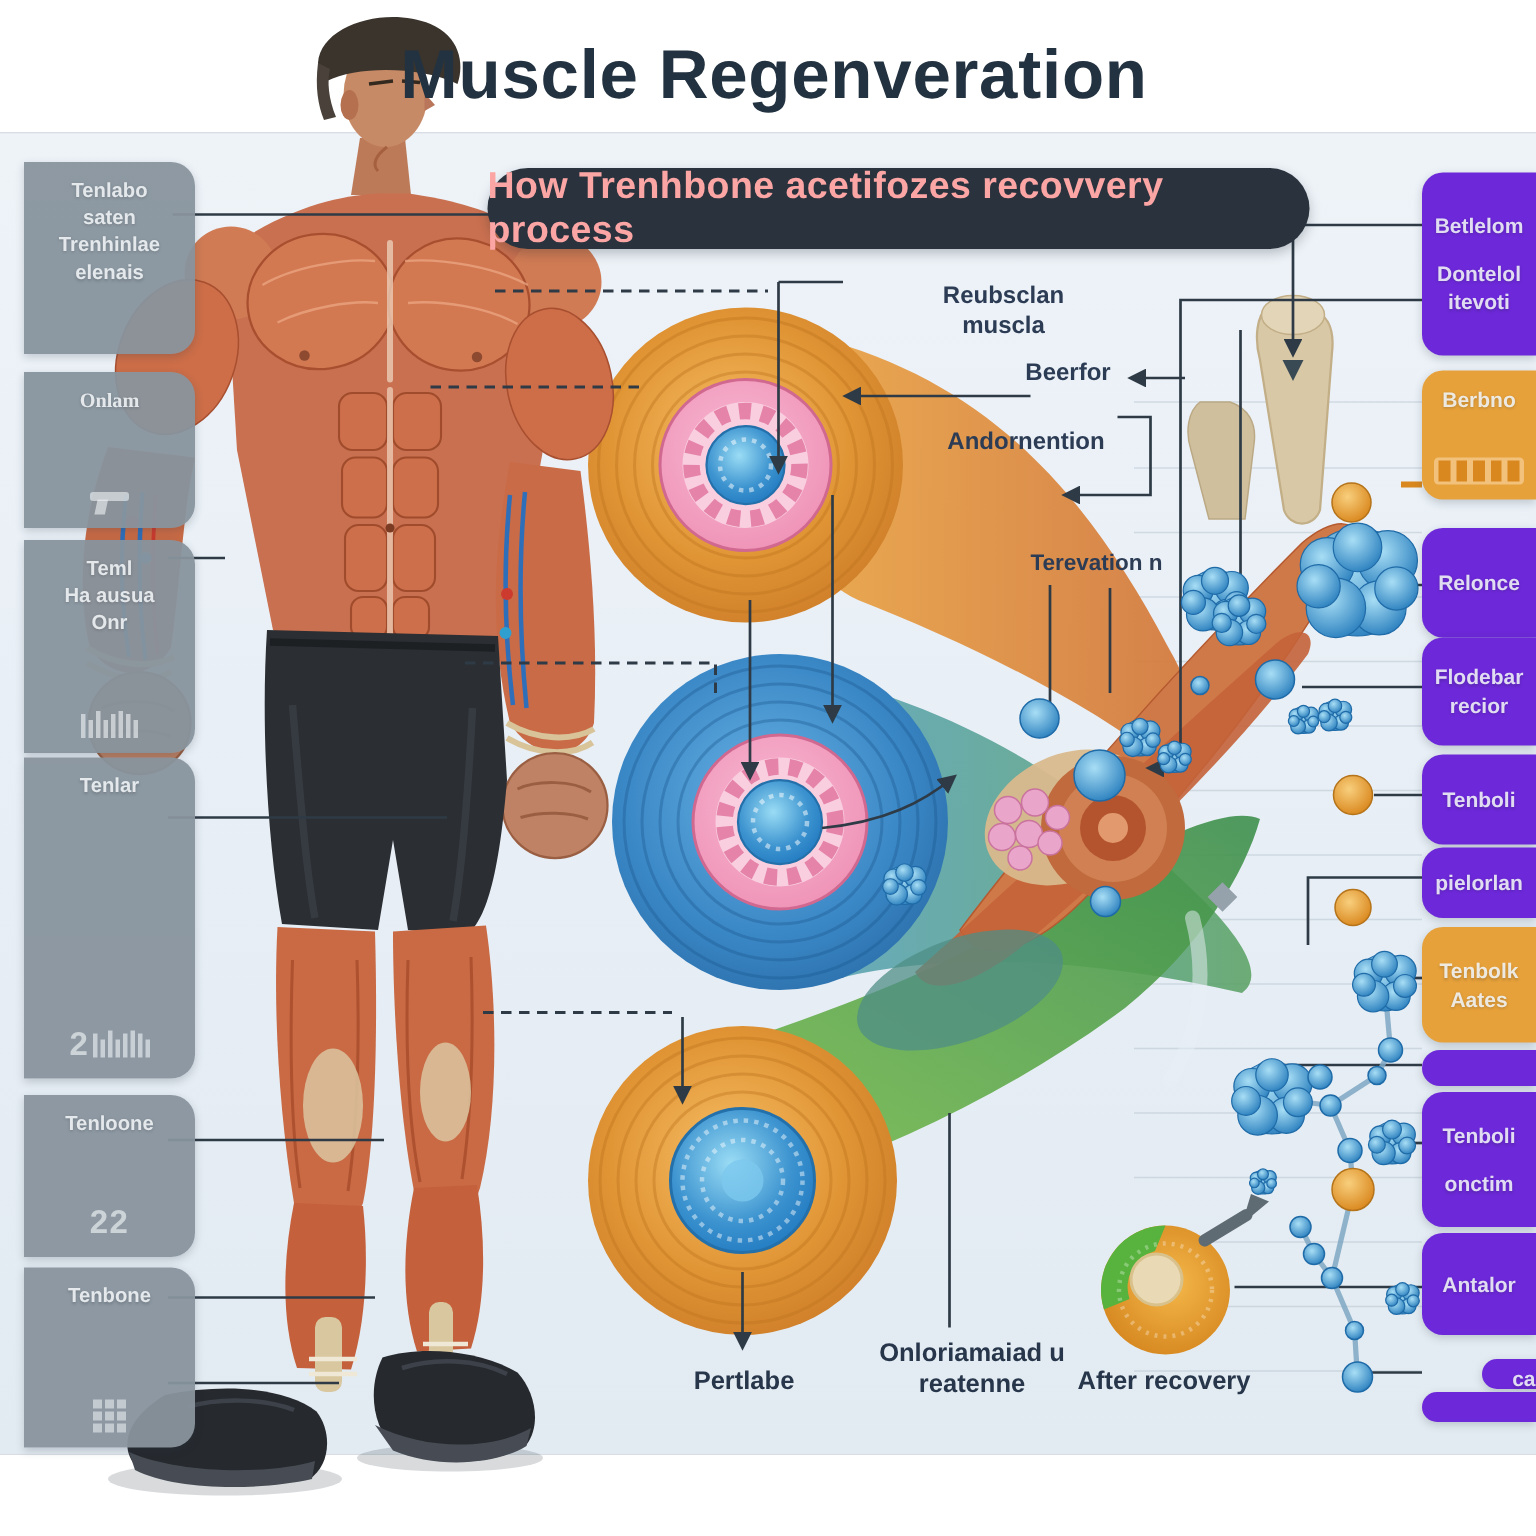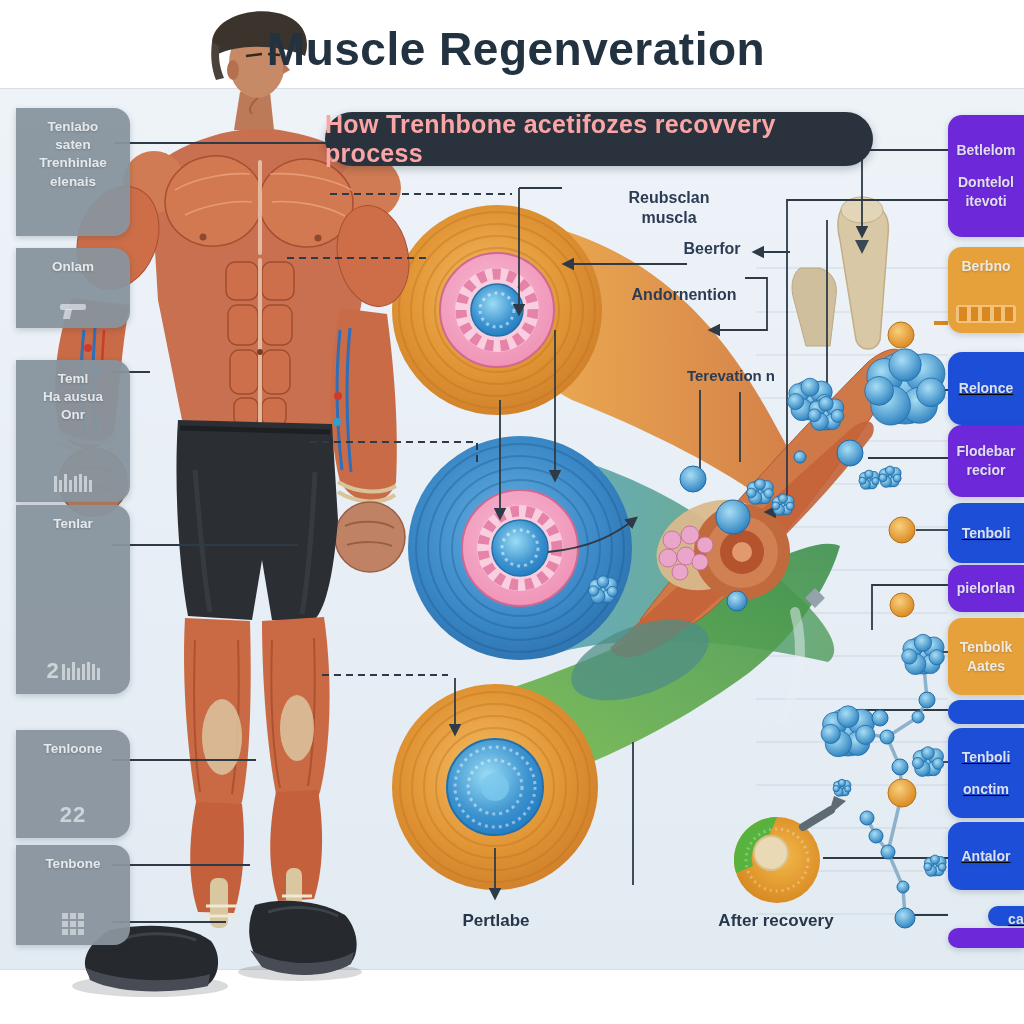--- a/index.html
+++ b/index.html
@@ -12,21 +12,21 @@
          font-size:46px;font-weight:800;letter-spacing:.5px;color:#233240;margin:4px;}
   .subtitle-pill{position:absolute;left:325px;top:112px;width:548px;height:54px;
          background:#2a333d;border-radius:30px;display:flex;align-items:center;justify-content:center;
          box-shadow:0 3px 8px rgba(20,30,40,.25);}
   .subtitle-pill span{color:#fca5a5;font-size:25px;font-weight:700;letter-spacing:.3px;}
   svg#scene{position:absolute;left:0;top:0;}
   .side-box{position:absolute;box-sizing:border-box;display:flex;flex-direction:column;
          padding:10px 8px;box-shadow:0 2px 6px rgba(40,55,70,.22);}
   .side-box.left{left:16px;width:114px;border-radius:0 16px 16px 0;background:rgba(136,148,157,.95);}
   .side-box.right{left:948px;width:76px;border-radius:14px 0 0 14px;}
-  .rb-gray{background:#6d28d9;} .rb-orange{background:#e7a13a;} .rb-blue{background:#1d4ed8;text-decoration:underline;}
+  .rb-gray{background:#6d28d9;} .rb-orange{background:#e7a13a;} .rb-blue{background:#6d28d9;}
   .box-line{min-height:13px;text-align:center;color:rgba(242,246,248,.88);
          font-size:13.5px;font-weight:700;line-height:1.35;text-shadow:0 1px 2px rgba(30,40,50,.25);}
   .side-box.right .box-line{font-size:14px;}
   .box-line.small{font-size:11px;}
   .icon-area{margin-top:auto;display:flex;justify-content:center;align-items:center;gap:2px;padding-top:6px;}
   .barcode{display:flex;gap:2px;align-items:flex-end;}
   .barcode i{display:block;width:3px;height:16px;background:rgba(240,244,246,.6);}
   .barcode i:nth-child(2n){height:12px;} .barcode i:nth-child(3n){height:18px;}
   .big-num{font-size:22px;font-weight:800;color:rgba(240,244,246,.65);letter-spacing:1px;}
   .building{display:grid;grid-template-columns:repeat(3,6px);gap:2px;}
@@ -504,31 +504,35 @@
 
   <div class="lbl" style="left:633px;top:188px;margin-left:36px;">
     <div>Reubsclan</div>
     <div>muscla</div>
   </div>
   <div class="lbl" style="left:712px;top:239px;">Beerfor</div>
   <div class="lbl" style="left:684px;top:285px;">Andornention</div>
   <div class="lbl" style="left:731px;top:367px;font-size:15px;">Terevation n</div>
 
   <div class="lbl bottom" style="left:496px;top:910px;">Pertlabe</div>
+  <div class="lbl bottom" style="left:648px;top:891px;">
+    <div>Onloriamaiad u</div>
+    <div>reatenne</div>
+  </div>
   <div class="lbl bottom" style="left:776px;top:910px;">After recovery</div>
 
   <div id="left-boxes">
       <div class="side-box left" style="top: 108px; height: 128px;">
         <div class="box-line">Tenlabo</div>
         <div class="box-line">saten</div>
         <div class="box-line">Trenhinlae</div>
         <div class="box-line">elenais</div>
         <div class="icon-area"></div>
       </div>
-      <div class="side-box left" style="top: 248px; height: 80px;">
+      <div class="side-box left" style="top: 248px; height: 104px; font-family: Liberation Serif, serif;">
         <div class="box-line">Onlam</div>
         <div class="icon-area">
           <div class="pistol">
             <div class="b1"></div>
             <div class="b2"></div>
           </div>
         </div>
       </div>
       <div class="side-box left" style="top: 360px; height: 142px;">
         <div class="box-line">Teml</div>
@@ -540,21 +544,21 @@
             <i></i>
             <i></i>
             <i></i>
             <i></i>
             <i></i>
             <i></i>
             <i></i>
           </div>
         </div>
       </div>
-      <div class="side-box left" style="top: 505px; height: 189px;">
+      <div class="side-box left" style="top: 505px; height: 214px;">
         <div class="box-line">Tenlar</div>
         <div class="icon-area">
           <span class="big-num">2</span>
           <div class="barcode">
             <i></i>
             <i></i>
             <i></i>
             <i></i>
             <i></i>
             <i></i>
@@ -562,21 +566,21 @@
             <i></i>
           </div>
         </div>
       </div>
       <div class="side-box left" style="top: 730px; height: 108px;">
         <div class="box-line">Tenloone</div>
         <div class="icon-area">
           <span class="big-num">22</span>
         </div>
       </div>
-      <div class="side-box left" style="top: 845px; height: 100px;">
+      <div class="side-box left" style="top: 845px; height: 120px;">
         <div class="box-line">Tenbone</div>
         <div class="icon-area">
           <div class="building">
             <i></i>
             <i></i>
             <i></i>
             <i></i>
             <i></i>
             <i></i>
             <i></i>

